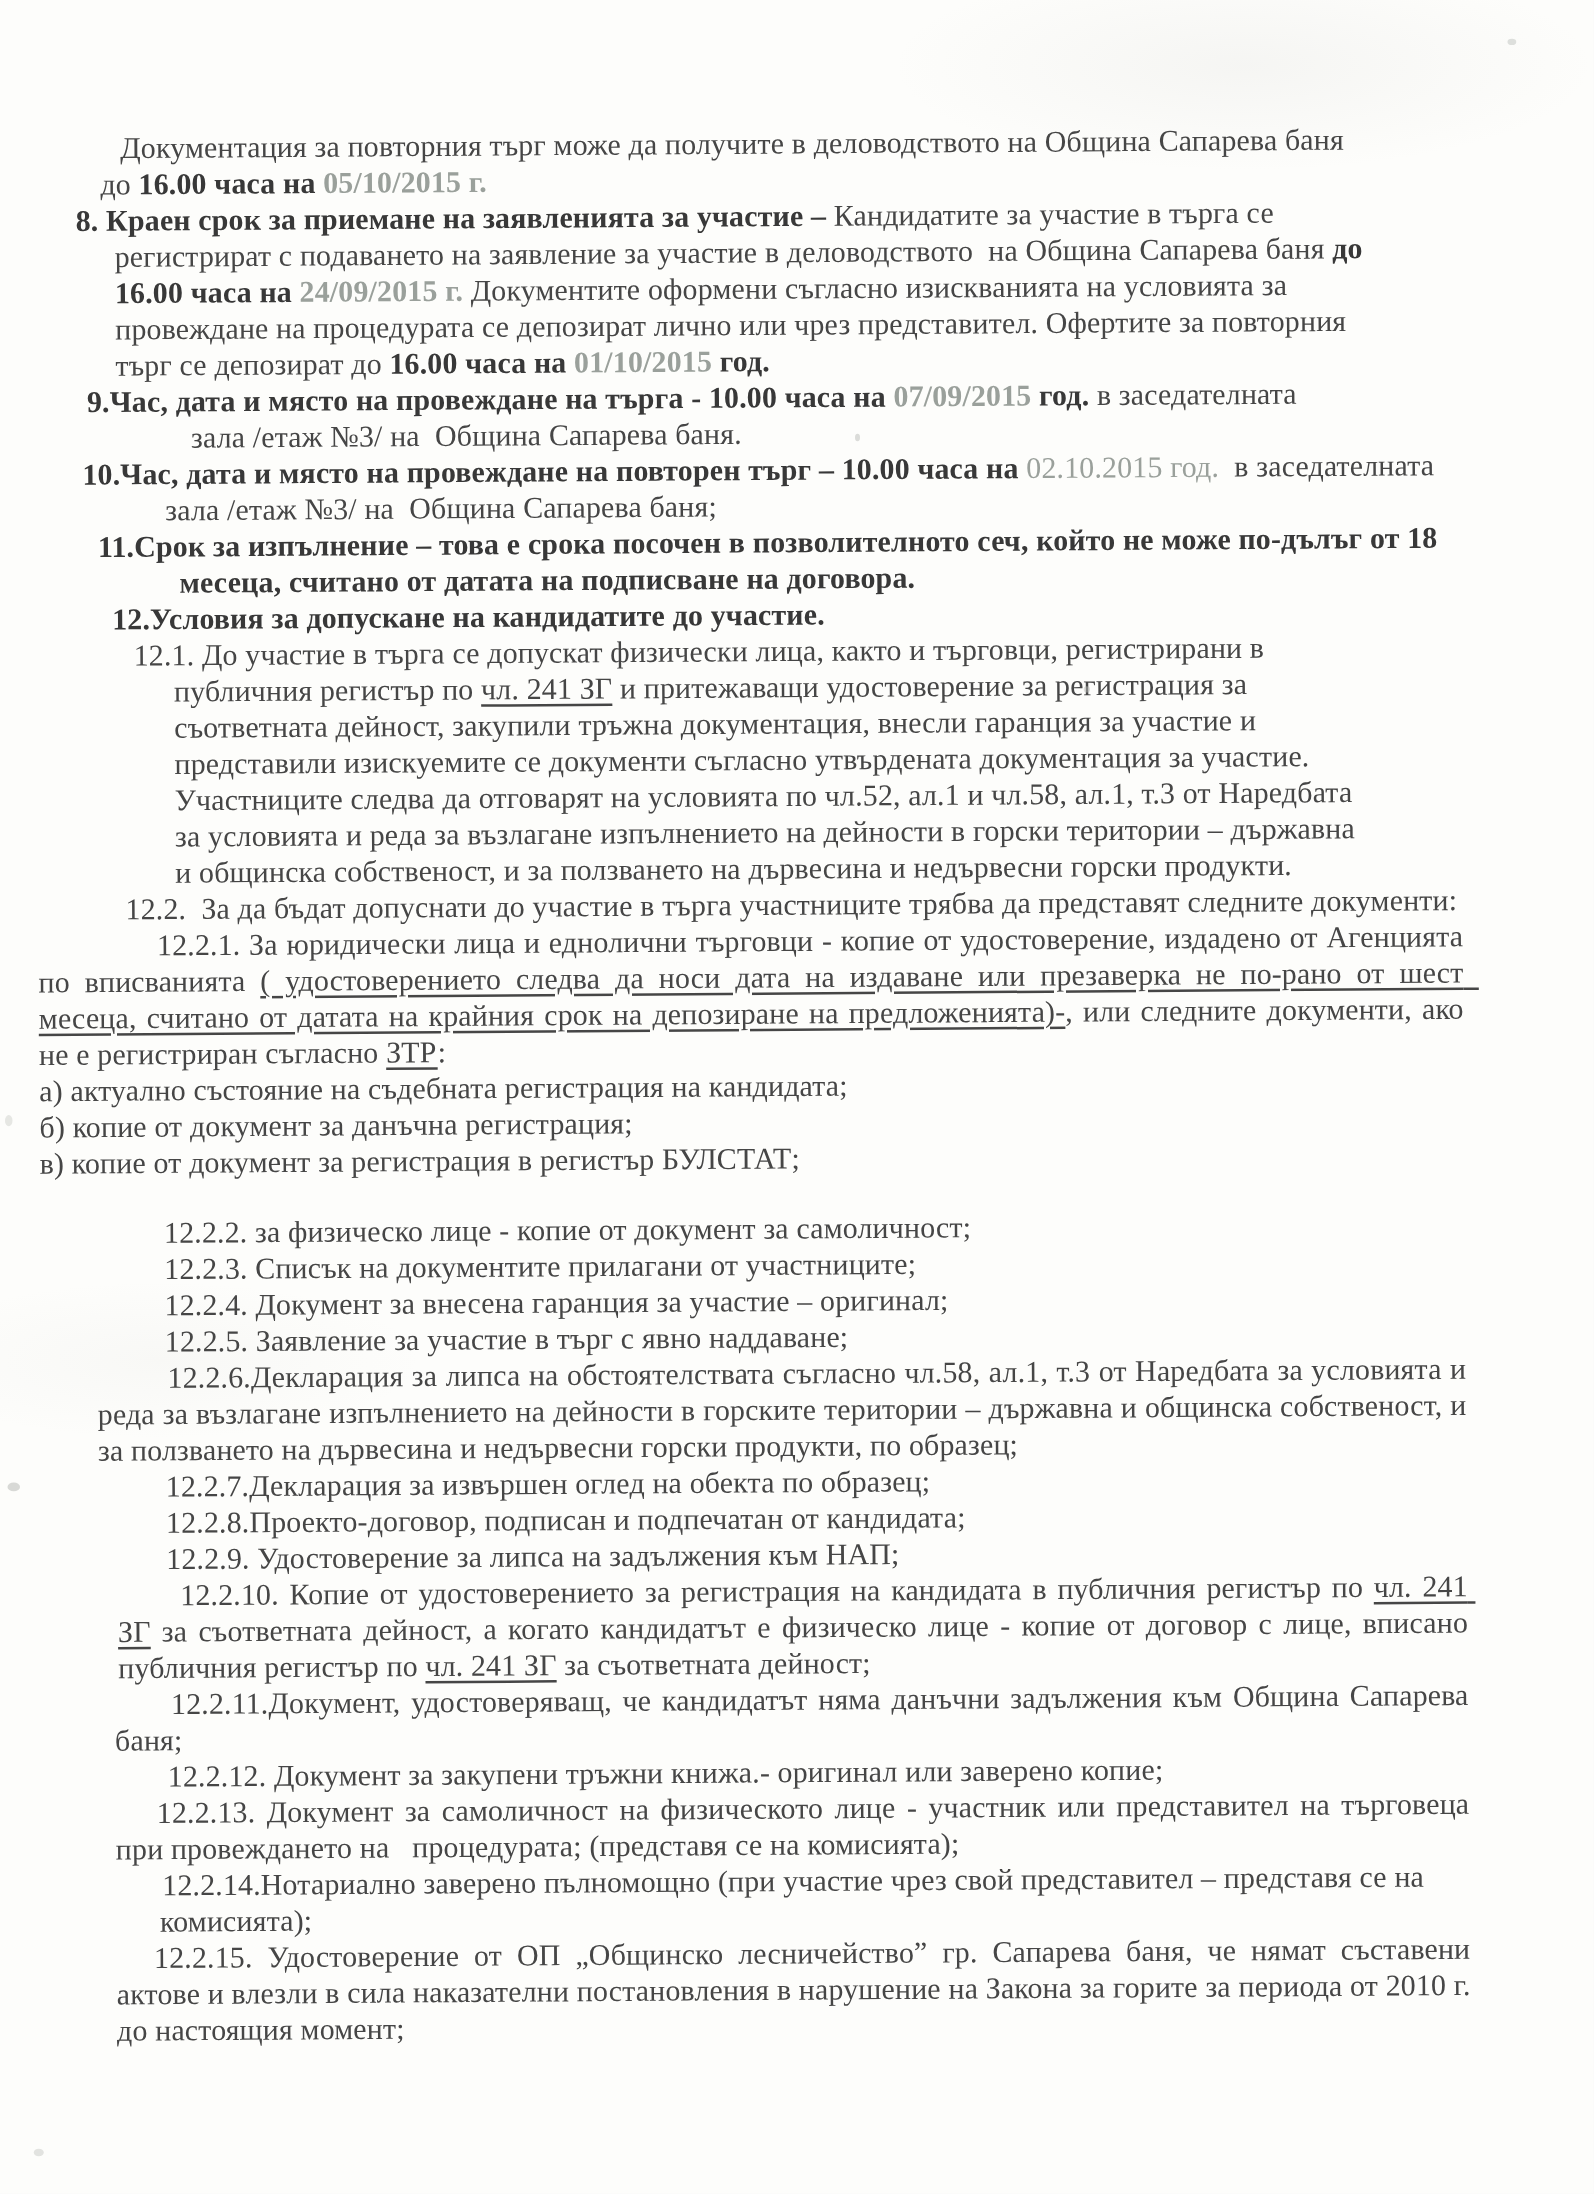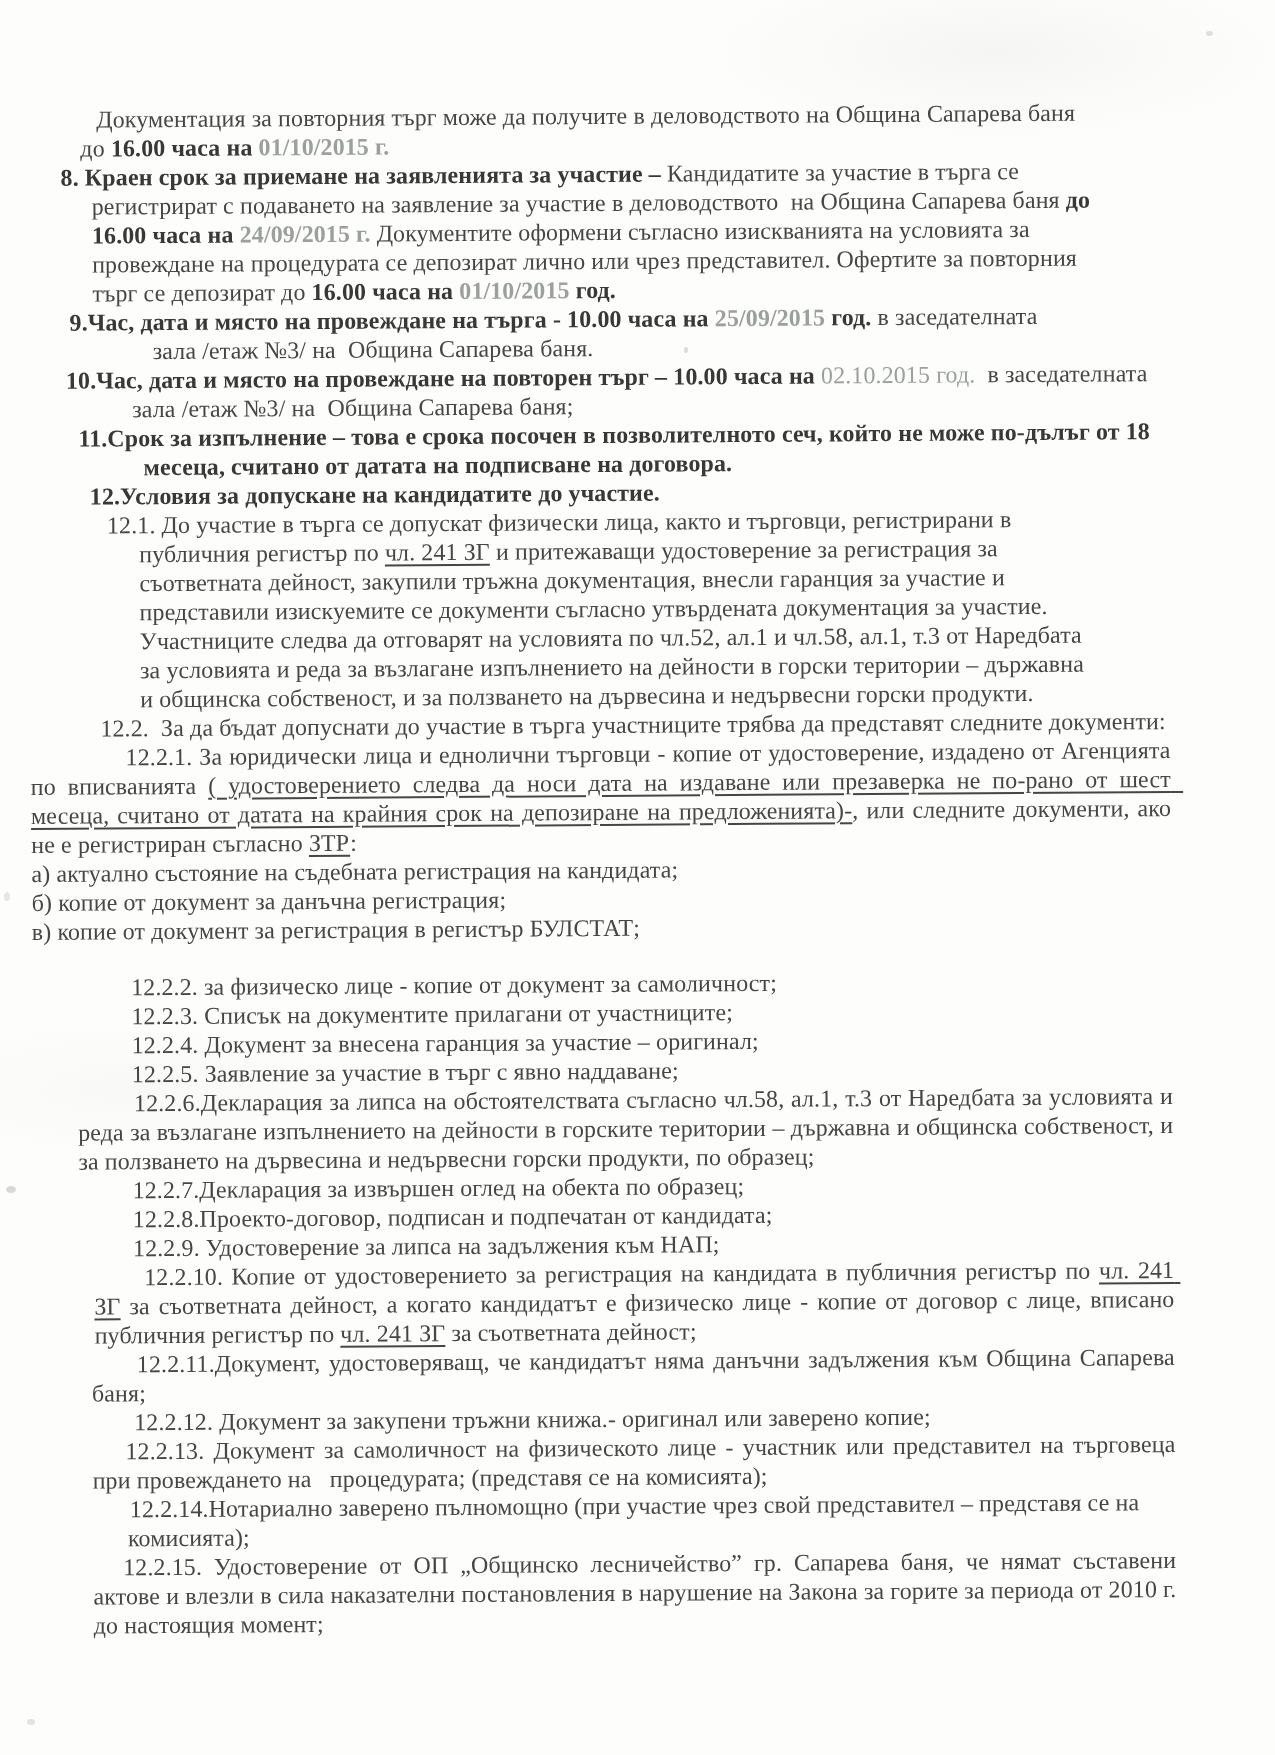--- a/index.html
+++ b/index.html
@@ -50,23 +50,23 @@
   .speck.s3{left:1206px;top:31px;width:7px;height:5px;opacity:.45;}
   .speck.s4{left:4px;top:892px;width:6px;height:9px;opacity:.35;}
   .speck.s5{left:867px;top:549px;width:5px;height:5px;opacity:.5;}
   .speck.s6{left:684px;top:347px;width:4px;height:6px;opacity:.5;}
 </style>
 </head>
 <body>
 
 <div class="sheet">
   <div class="content">
-      <p class="para" style="margin-left: 54px; text-indent: 16px; width: 1010px;"><span class="run">Документация за повторния търг може да получите в деловодството на Община Сапарева баня до </span><span class="run b">16.00 часа на </span><span class="run b g">01/10/2015 г.</span></p>
+      <p class="para" style="margin-left: 54px; text-indent: 16px; width: 1010px;"><span class="run">Документация за повторния търг може да получите в деловодството на Община Сапарева баня до </span><span class="run b">16.00 часа на </span><span class="run b g">05/10/2015 г.</span></p>
       <p class="para" style="margin-left: 65px; text-indent: -31px; width: 1000px;"><span class="run b">8. Краен срок за приемане на заявленията за участие – </span><span class="run">Кандидатите за участие в търга се регистрират с подаването на заявление за участие в деловодството  на Община Сапарева баня </span><span class="run b">до 16.00 часа на </span><span class="run b g">24/09/2015 г. </span><span class="run">Документите оформени съгласно изискванията на условията за провеждане на процедурата се депозират лично или чрез представител. Офертите за повторния търг се депозират до </span><span class="run b">16.00 часа на </span><span class="run b g">01/10/2015 </span><span class="run b">год.</span></p>
-      <p class="para" style="margin-left: 125px; text-indent: -83px; width: 925px;"><span class="run b">9.Час, дата и място на провеждане на търга - 10.00 часа на </span><span class="run b g">25/09/2015 </span><span class="run b">год.</span><span class="run"> в заседателната зала /етаж №3/ на  Община Сапарева баня.</span></p>
+      <p class="para" style="margin-left: 125px; text-indent: -83px; width: 925px;"><span class="run b">9.Час, дата и място на провеждане на търга - 10.00 часа на </span><span class="run b g">07/09/2015 </span><span class="run b">год.</span><span class="run"> в заседателната зала /етаж №3/ на  Община Сапарева баня.</span></p>
       <p class="para" style="margin-left: 104px; text-indent: -66px;"><span class="run b">10.Час, дата и място на провеждане на повторен търг – 10.00 часа на </span><span class="run g">02.10.2015 год.</span><span class="run">  в заседателната зала /етаж №3/ на  Община Сапарева баня;</span></p>
       <p class="para" style="margin-left: 115px; text-indent: -65px;"><span class="run b">11.Срок за изпълнение – това е срока посочен в позволителното сеч, който не може по-дълъг от 18 месеца, считано от датата на подписване на договора.</span></p>
       <p class="para" style="margin-left: 61px;"><span class="run b">12.Условия за допускане на кандидатите до участие.</span></p>
       <p class="para" style="margin-left: 110px; text-indent: -32px; width: 960px;"><span class="run">12.1. До участие в търга се допускат физически лица, както и търговци, регистрирани в публичния регистър по </span><span class="run u">чл. 241 ЗГ</span><span class="run"> и притежаващи удостоверение за регистрация за съответната дейност, закупили тръжна документация, внесли гаранция за участие и представили изискуемите се документи съгласно утвърдената документация за участие. Участниците следва да отговарят на условията по чл.52, ал.1 и чл.58, ал.1, т.3 от Наредбата за условията и реда за възлагане изпълнението на дейности в горски територии – държавна и общинска собственост, и за ползването на дървесина и недървесни горски продукти.</span></p>
       <p class="para" style="margin-left: 70px;"><span class="run">12.2.  За да бъдат допуснати до участие в търга участниците трябва да представят следните документи:</span></p>
       <p class="para j" style="margin-left: 0px; text-indent: 95px;"><span class="run">12.2.1. За юридически лица и еднолични търговци - копие от удостоверение, издадено от Агенцията по вписванията </span><span class="run u">( удостоверението следва да носи дата на издаване или презаверка не по-рано от шест  месеца, считано от датата на крайния срок на депозиране на предложенията)-</span><span class="run">, или следните документи, ако не е регистриран съгласно </span><span class="run u">ЗТР</span><span class="run">:</span></p>
       <p class="para" style="margin-left: 0px;"><span class="run">а) актуално състояние на съдебната регистрация на кандидата;</span></p>
       <p class="para" style="margin-left: 0px;"><span class="run">б) копие от документ за данъчна регистрация;</span></p>
       <p class="para" style="margin-left: 0px;"><span class="run">в) копие от документ за регистрация в регистър БУЛСТАТ;</span></p>
       <p class="para" style="margin-left: 99px; margin-top: 27px;"><span class="run">12.2.2. за физическо лице - копие от документ за самоличност;</span></p>

